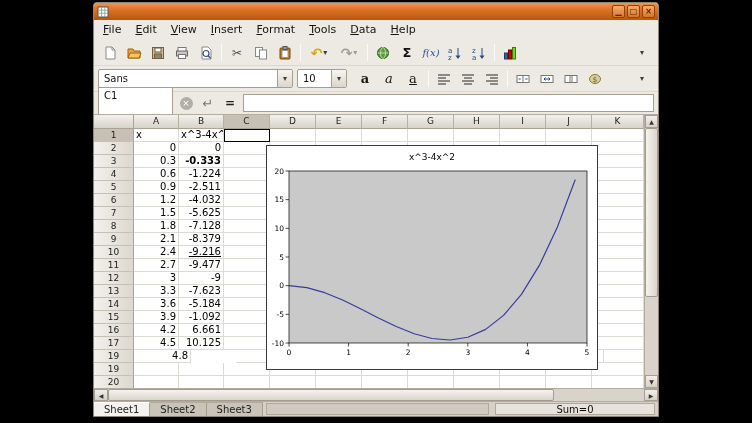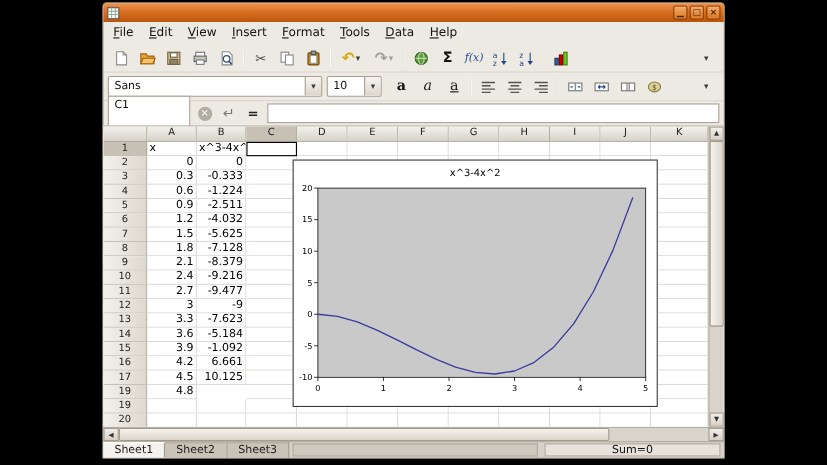--- a/index.html
+++ b/index.html
@@ -392,21 +392,21 @@
             <div class="cell" style="width: 46px;"></div>
             <div class="cell" style="width: 46px;"></div>
             <div class="cell" style="width: 46px;"></div>
             <div class="cell" style="width: 46px;"></div>
             <div class="cell" style="width: 46px;"></div>
             <div class="cell" style="width: 46px; flex: 1 1 0%;"></div>
           </div>
           <div class="grow">
             <div class="rowh">3</div>
             <div class="cell num" style="width: 45px;">0.3</div>
-            <div class="cell num" style="width: 45px;">-0.333</div>
+            <div class="cell num" style="width: 45px; font-weight: bold;">-0.333</div>
             <div class="cell" style="width: 46px;"></div>
             <div class="cell" style="width: 46px;"></div>
             <div class="cell" style="width: 46px;"></div>
             <div class="cell" style="width: 46px;"></div>
             <div class="cell" style="width: 46px;"></div>
             <div class="cell" style="width: 46px;"></div>
             <div class="cell" style="width: 46px;"></div>
             <div class="cell" style="width: 46px;"></div>
             <div class="cell" style="width: 46px; flex: 1 1 0%;"></div>
           </div>
@@ -490,21 +490,21 @@
             <div class="cell" style="width: 46px;"></div>
             <div class="cell" style="width: 46px;"></div>
             <div class="cell" style="width: 46px;"></div>
             <div class="cell" style="width: 46px;"></div>
             <div class="cell" style="width: 46px;"></div>
             <div class="cell" style="width: 46px; flex: 1 1 0%;"></div>
           </div>
           <div class="grow">
             <div class="rowh">10</div>
             <div class="cell num" style="width: 45px;">2.4</div>
-            <div class="cell num" style="width: 45px;">-9.216</div>
+            <div class="cell num" style="width: 45px; text-decoration: underline;">-9.216</div>
             <div class="cell" style="width: 46px;"></div>
             <div class="cell" style="width: 46px;"></div>
             <div class="cell" style="width: 46px;"></div>
             <div class="cell" style="width: 46px;"></div>
             <div class="cell" style="width: 46px;"></div>
             <div class="cell" style="width: 46px;"></div>
             <div class="cell" style="width: 46px;"></div>
             <div class="cell" style="width: 46px;"></div>
             <div class="cell" style="width: 46px; flex: 1 1 0%;"></div>
           </div>
@@ -601,21 +601,21 @@
             <div class="cell" style="width: 46px;"></div>
             <div class="cell" style="width: 46px;"></div>
             <div class="cell" style="width: 46px;"></div>
             <div class="cell" style="width: 46px;"></div>
             <div class="cell" style="width: 46px;"></div>
             <div class="cell" style="width: 46px;"></div>
             <div class="cell" style="width: 46px; flex: 1 1 0%;"></div>
           </div>
           <div class="grow">
             <div class="rowh">19</div>
-            <div class="cell num" style="width: 45px;">4.8</div>
+            <div class="cell num" style="width: 57px;">4.8</div>
             <div class="cell num" style="width: 45px; margin-top: 33px;">18.432</div>
             <div class="cell" style="width: 46px;"></div>
             <div class="cell" style="width: 46px;"></div>
             <div class="cell" style="width: 46px;"></div>
             <div class="cell" style="width: 46px;"></div>
             <div class="cell" style="width: 46px;"></div>
             <div class="cell" style="width: 46px;"></div>
             <div class="cell" style="width: 46px;"></div>
             <div class="cell" style="width: 46px;"></div>
             <div class="cell" style="width: 46px; flex: 1 1 0%;"></div>

